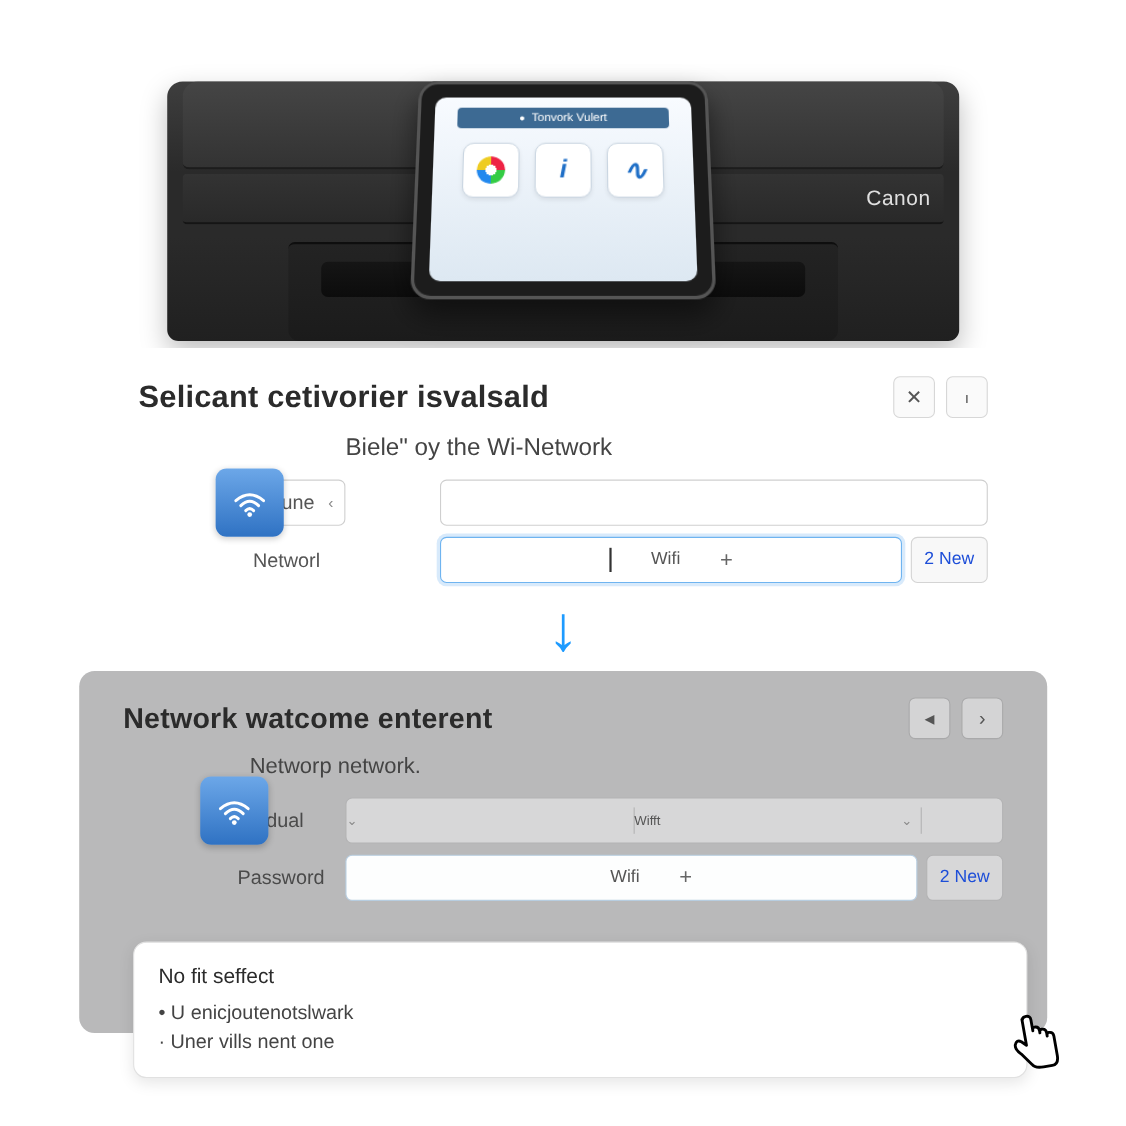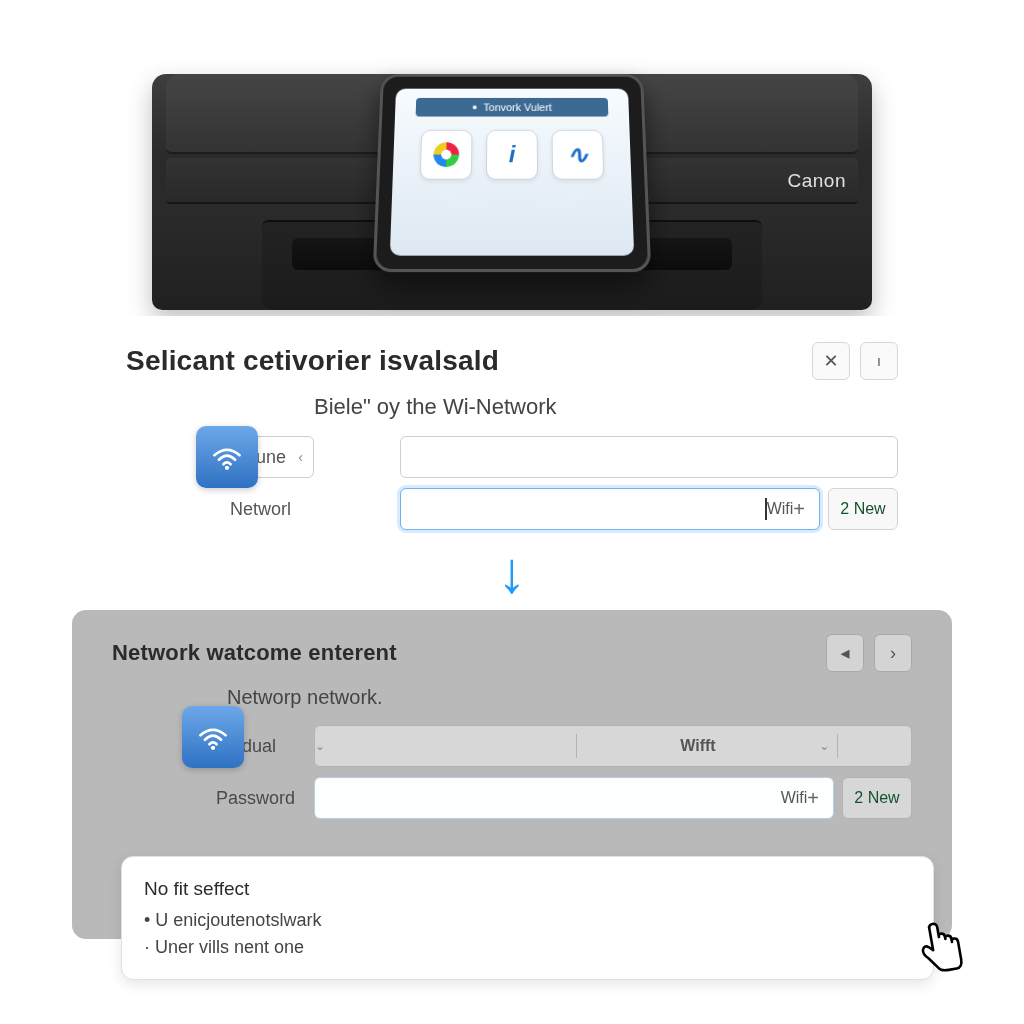--- a/index.html
+++ b/index.html
@@ -154,69 +154,70 @@
   .stepbox, .txtbox, .valbox {
     height:42px; border:1px solid #cfcfcf; border-radius:6px;
     background:#fff;
     font-size:16px; color:#555;
     display:flex; align-items:center;
   }
   .stepbox { justify-content:space-between; padding:0 10px; width:84px;}
   .stepbox .ar { color:#888; font-size:14px; cursor:pointer;}
   .txtbox { padding: 0 12px; }
   .valbox {
-    justify-content:flex-end; padding:16px 14px;
+    justify-content:center; padding:16px 14px;
     border-color:#6fb4f0;
     box-shadow: 0 0 0 3px rgba(100,170,240,.25);
     width: 100%;
+    gap: 36px;
   }
   .valbox.dim { border-color:#b7cde0; box-shadow:none; background:#fdfefe; }
   .valbox .cursor { width:2px; height:22px; background:#333; }
   .valbox .plus { color:#666; font-size:20px; cursor:pointer;}
   .newbtn {
     height:42px; border:1px solid #d4d4d4; border-radius:6px;
-    background:#f8f8f8; font-size:16px; color:#14532d;
+    background:#f8f8f8; font-size:16px; color:#1d4ed8;
     display:flex;align-items:center;justify-content:center;
     cursor:pointer;
   }
 
   
   .bigarrow {
     position:absolute; left:50%; top:538px; transform:translateX(-50%);
     color:#1e9bff; font-size:58px; font-weight:700;
   }
 
   
   .panel2 {
     position:absolute;
     left: 72px; right: 72px;
     top: 610px;
     background: #b9b9ba;
     border-radius: 14px;
     padding: 24px 40px 120px;
   }
-  .panel2 .p1-title { font-size:22px; color:#2b2b2b;}
+  .panel2 .p1-title { font-size:26px; color:#2b2b2b;}
   .panel2 .sqbtn { background:#d4d4d5; border-color:#a9a9aa; color:#555;}
   .panel2 .p1-sub { font-size:20px; color:#444; margin-left:115px;}
   .panel2 .wifi-badge { left:110px; top:96px; }
   .panel2 .lbl { color:#4a4a4a; }
   .panel2 .newbtn { background:#d7d7d8; border-color:#b3b3b4;}
   .formgrid2 {
     margin-left: 104px;
     display:grid;
     grid-template-columns: 90px 210px 1fr 70px;
     gap: 10px 8px;
     align-items:center;
   }
   .dsplit {
     height:42px; border:1px solid #b3b3b4; border-radius:6px;
     background:#d7d7d8; display:flex; align-items:center;
     overflow:hidden;
   }
-  .dsplit > div { flex:1; text-align:center; font-size:16px; color:#555;font-weight:bold; }
+  .dsplit > div { flex:1; text-align:left; font-size:12px; color:#555; }
   .dsplit .sep { flex:0 0 1px; background:#b3b3b4; height:60%; }
   .dsplit .ar { flex:0 0 18px; color:#888; font-size:12px; }
 
   
   .cards {
     position:absolute;
     left: 90px; right: 90px;
     bottom: 44px;
     display:flex; gap: 20px; padding-left: 31px;
   }

